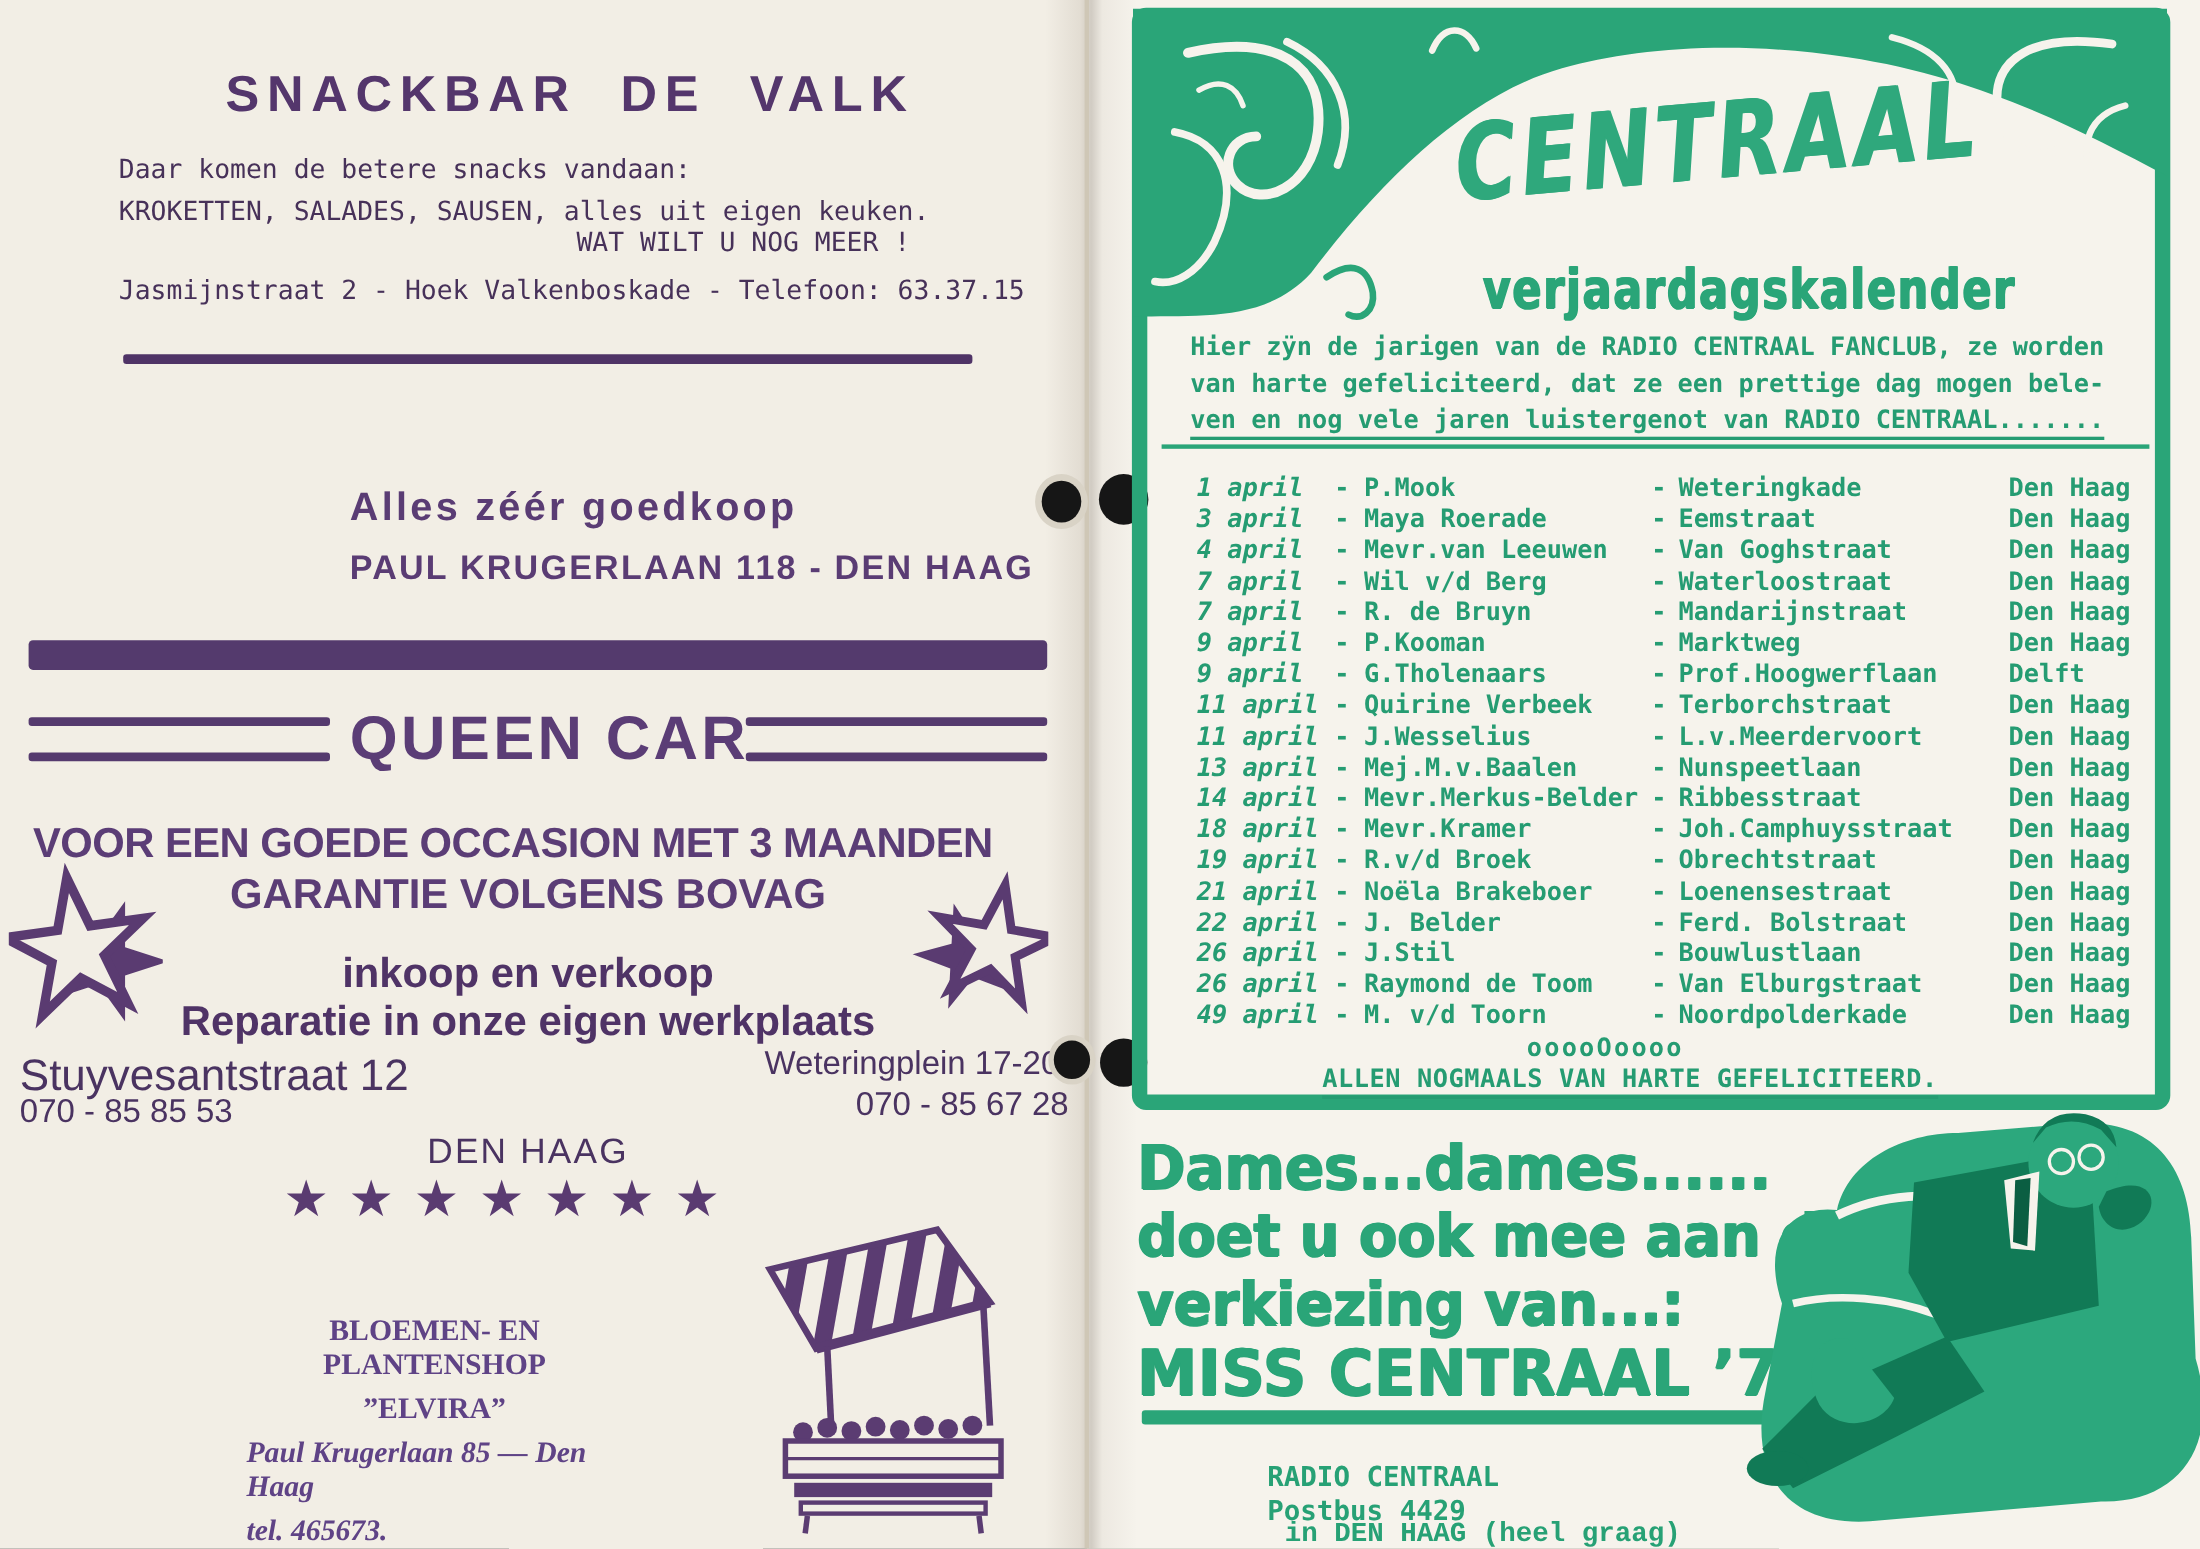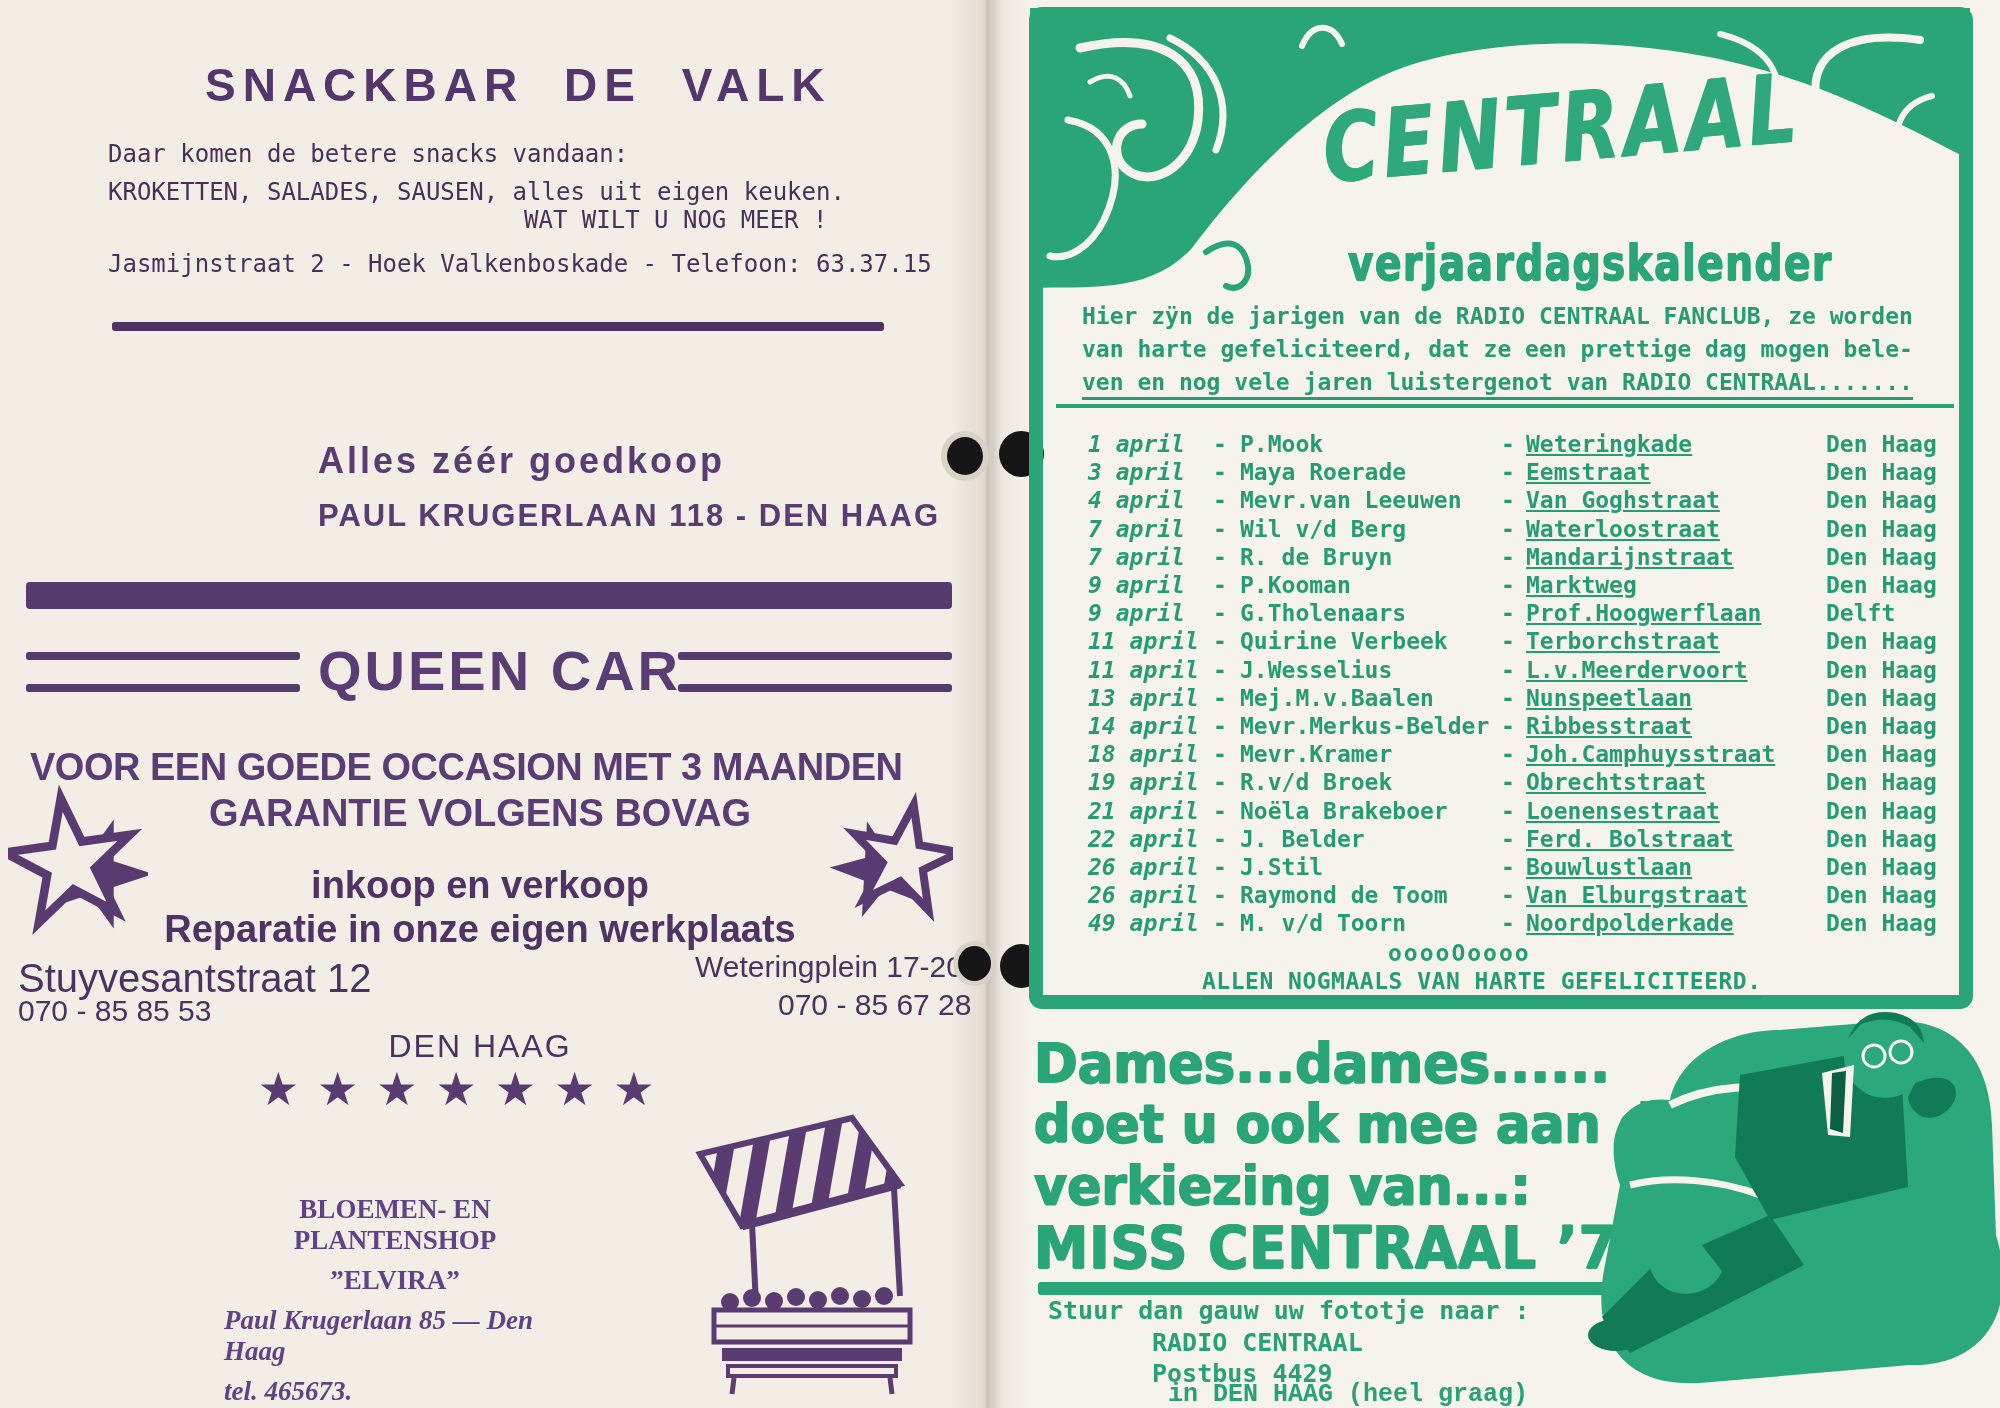--- a/index.html
+++ b/index.html
@@ -59,21 +59,21 @@
     text-shadow:2px 0 currentColor; }
   .groovy { font-family:"DejaVu Sans", sans-serif; font-weight:bold; color:#2aa578;
     text-shadow:1px 0 currentColor, -1px 0 currentColor, 0 1px currentColor; transform:scaleX(0.94); transform-origin:left top; }
   .verj { left:1348px; top:234px; font-size:50px; transform:scaleX(0.78); letter-spacing:2px; }
   .intro { left:1082px; top:300px; font-size:23px; line-height:33px; color:#259c72; font-weight:bold; }
   .intro .ul { border-bottom:3px solid #259c72; padding-bottom:2px; }
   .intro-rule { left:1056px; top:404px; width:898px; height:4px; background:#2aa578; }
   .blist { left:1088px; top:430px; font-size:23px; color:#259c72; font-weight:bold; }
   .brow { display:flex; line-height:28.2px; white-space:pre; }
   .bd { width:112px;font-style:italic; } .bdash { width:40px; text-align:center; } .bdash2 { width:36px; text-align:center; }
-  .bn { width:250px; } .bs { width:300px;text-decoration:underline; }
+  .bn { width:250px; } .bs { width:300px; }
   .sep { left:1388px; top:940px; font-size:23px; letter-spacing:2px; color:#259c72; font-weight:bold; }
   .congrats { left:1202px; top:968px; font-size:23px; font-weight:bold; color:#259c72;
     border-bottom:3px solid #259c72; padding-bottom:2px; letter-spacing:0.5px; }
   .dm1 { left:1034px; top:1030px; font-size:56px; }
   .dm2 { left:1034px; top:1092px; font-size:54px; }
   .dm3 { left:1034px; top:1154px; font-size:54px; }
   .dm4 { left:1034px; top:1214px; font-size:58px; letter-spacing:1px; }
   .miss-bar { left:1038px; top:1282px; width:592px; height:13px; background:#2aa578; border-radius:3px; }
   .cta { font-size:25px; line-height:1.1; color:#27a175; font-weight:bold; }
   .cta1 { left:1048px; top:1297px; } .cta2 { left:1152px; top:1329px; }
@@ -378,21 +378,20 @@
 
   <div class="abs mono sep">ooooOoooo</div>
   <div class="abs mono congrats">ALLEN NOGMAALS VAN HARTE GEFELICITEERD.</div>
 
   <div class="abs groovy dm1">Dames...dames......</div>
   <div class="abs groovy dm2">doet u ook mee aan de</div>
   <div class="abs groovy dm3">verkiezing van...:</div>
   <div class="abs groovy dm4">MISS CENTRAAL ’77?</div>
   <div class="abs miss-bar"></div>
 
-  <div class="abs mono cta cta1">Stuur dan gauw uw fototje naar :</div>
   <div class="abs mono cta cta2">RADIO CENTRAAL</div>
   <div class="abs mono cta cta3">Postbus 4429</div>
   <div class="abs mono cta cta4">in DEN HAAG (heel graag)</div>
 
   <svg class="abs man" width="440" height="473" viewBox="0 0 440 473">
     <path d="M60,250 C40,190 70,160 110,165 C120,120 170,95 220,95 L330,86 C400,83 430,128 432,190 L436,300 C460,380 420,432 350,430 L140,448 C60,453 30,400 45,330 Z" fill="#2ca87d"></path>
     <path d="M110,170 C150,150 200,148 240,158" stroke="#f6f3ec" stroke-width="8" fill="none"></path>
     <path d="M70,250 C110,240 160,245 200,260" stroke="#f6f3ec" stroke-width="7" fill="none"></path>
     <path d="M180,140 L300,118 L342,150 L348,252 L210,285 L175,222 Z" fill="#117a56"></path>
     <circle cx="325" cy="122" r="41" fill="#2ca87d"></circle>

